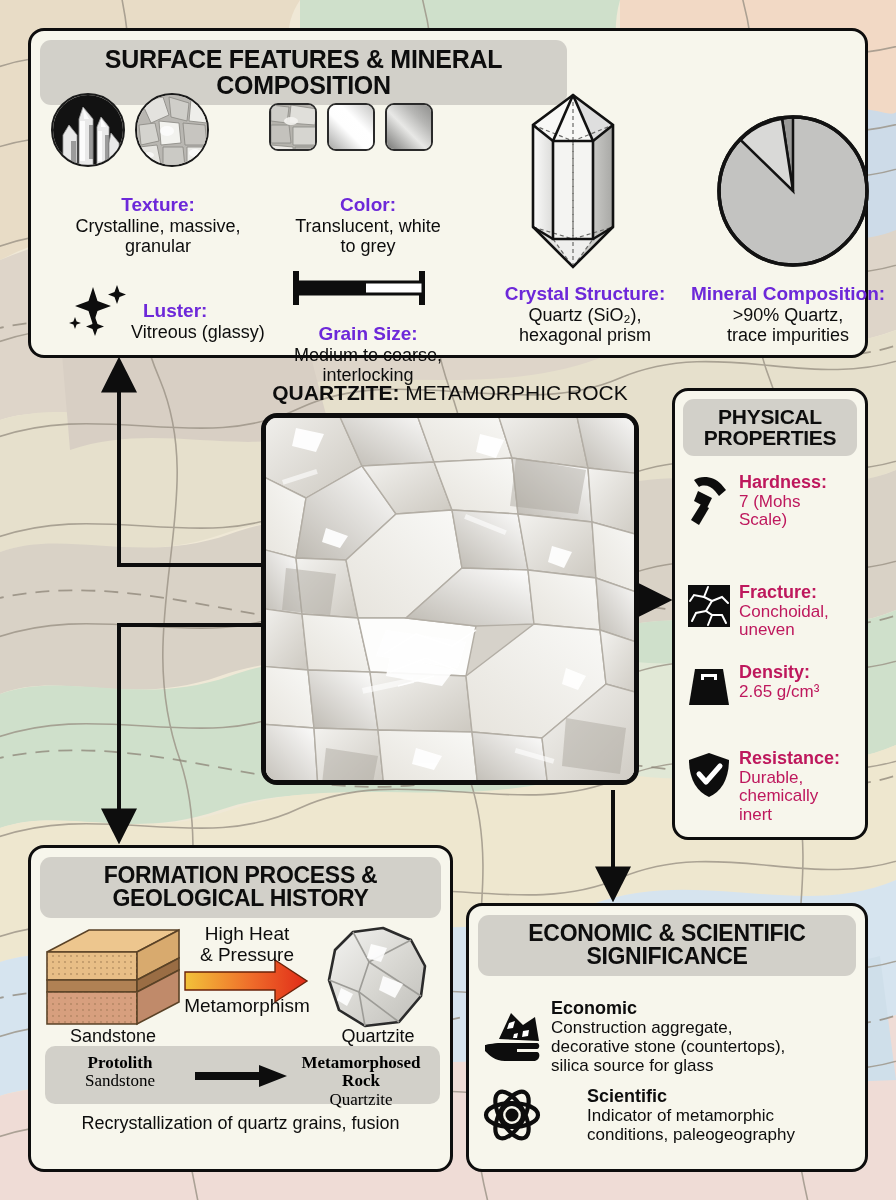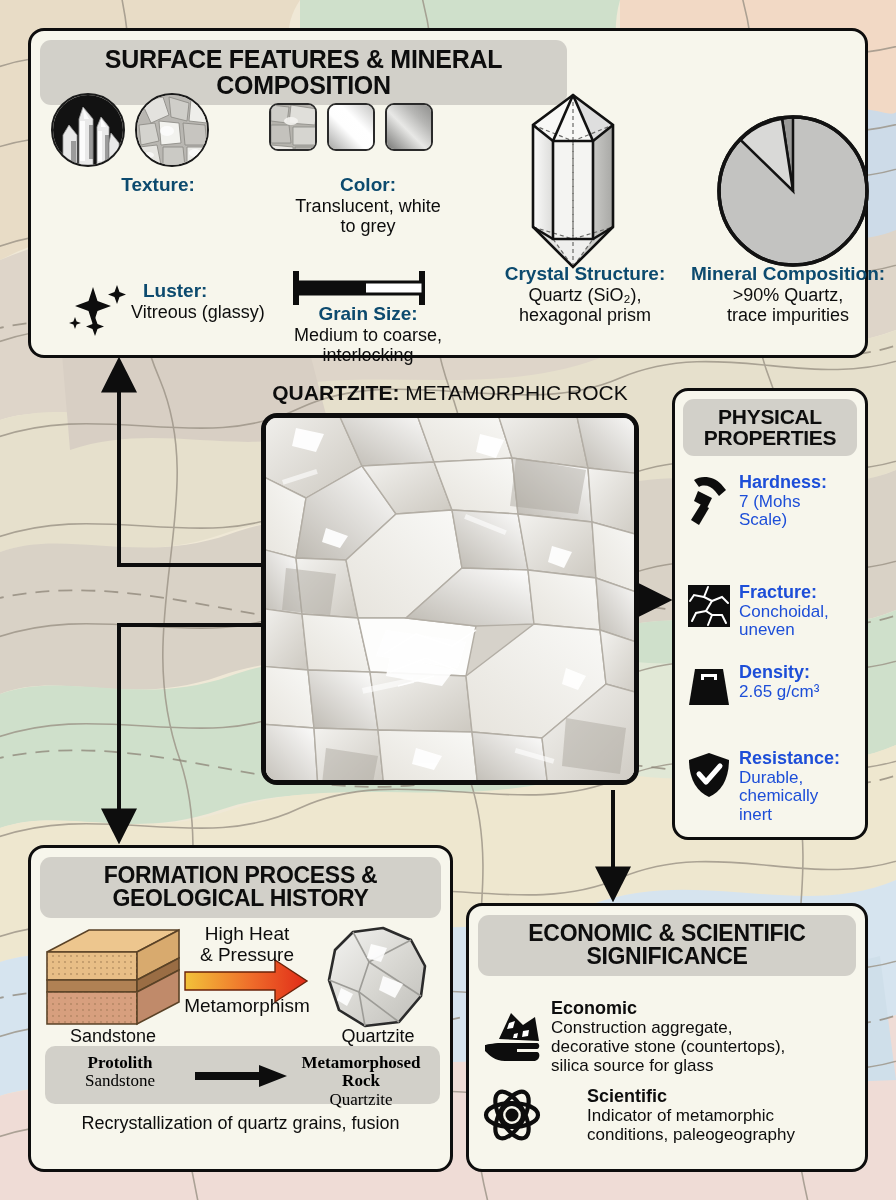--- a/index.html
+++ b/index.html
@@ -33,21 +33,21 @@
     letter-spacing: -0.3px;
     line-height: 1.02;
   }
 
   
   #panel-surface { left: 28px; top: 28px; width: 840px; height: 330px; }
   #panel-surface .hdr { margin: 9px 9px 12px 9px; padding: 7px 14px; font-size: 25px; width: 527px; }
   .circ-img { position: absolute; width: 74px; height: 74px; border-radius: 50%; border: 2px solid #1a1a1a; overflow: hidden; }
   .swatch { position: absolute; width: 48px; height: 48px; border-radius: 9px; border: 2px solid #2a2a2a; overflow: hidden; }
 
-  .lbl-b { font-weight: bold; font-size: 19px; color: #0c4a6e; }
+  .lbl-b { font-weight: bold; font-size: 19px; color: #6d28d9; margin-top: 20px; }
   .lbl-n { font-size: 18px; color: #0d0d0d; line-height: 1.12; }
   .ctext { position: absolute; text-align: center; }
 
   
   #center-title {
     position: absolute; left: 190px; top: 381px; width: 520px;
     text-align: center; font-size: 21px; color: #0d0d0d; z-index: 4;
     white-space: nowrap;
   }
   #center-title b { font-weight: bold; }
@@ -57,21 +57,21 @@
     position: absolute; left: 261px; top: 413px; width: 378px; height: 372px;
     border: 5px solid #0d0d0d; border-radius: 16px; overflow: hidden; z-index: 3;
     background: #cfcac2;
   }
 
   
   #panel-physical { left: 672px; top: 388px; width: 196px; height: 452px; }
   #panel-physical .hdr { margin: 8px 8px 16px 8px; padding: 7px 6px; font-size: 21px; }
   .prop { position: absolute; display: flex; gap: 8px; left: 12px; width: 176px; }
   .prop .ic { width: 44px; flex: 0 0 44px; display: flex; align-items: flex-start; justify-content: center; padding-top: 2px; }
-  .prop .tx { font-size: 17px; line-height: 1.1; color: #1d4ed8; }
+  .prop .tx { font-size: 17px; line-height: 1.1; color: #be185d; }
   .prop .tx b { font-size: 18px; }
 
   
   #panel-formation { left: 28px; top: 845px; width: 425px; height: 327px; }
   #panel-formation .hdr { margin: 9px 9px 0 9px; padding: 7px 8px; font-size: 23px; }
 
   .fm-cap { position: absolute; font-size: 18px; color: #0d0d0d; text-align: center; }
   .fm-band {
     position: absolute; left: 14px; top: 198px; width: 395px; height: 58px;
     background: #d2d0c9; border-radius: 10px;
@@ -308,20 +308,22 @@
     <svg width="140" height="34" viewBox="0 0 140 34">
       <rect x="4" y="0" width="6" height="34" fill="#0d0d0d"></rect>
       <rect x="130" y="0" width="6" height="34" fill="#0d0d0d"></rect>
       <rect x="6" y="11" width="128" height="12" fill="#ffffff" stroke="#0d0d0d" stroke-width="3"></rect>
       <rect x="7" y="12" width="70" height="10" fill="#0d0d0d"></rect>
     </svg>
   </div>
 
   <div class="ctext" style="left:18px; top:143px; width:218px;">
     <div class="lbl-b">Texture:</div>
+    <div class="lbl-n" style="white-space:pre-line;">Crystalline, massive,
+granular</div>
   </div>
   <div class="ctext" style="left:232px; top:143px; width:210px;">
     <div class="lbl-b">Color:</div>
     <div class="lbl-n" style="white-space:pre-line;">Translucent, white
 to grey</div>
   </div>
   <div style="position:absolute; left:100px; top:249px; width:190px; text-align:left;">
     <div class="lbl-b" style="padding-left:12px;">Luster:</div>
     <div class="lbl-n">Vitreous (glassy)</div>
   </div>

